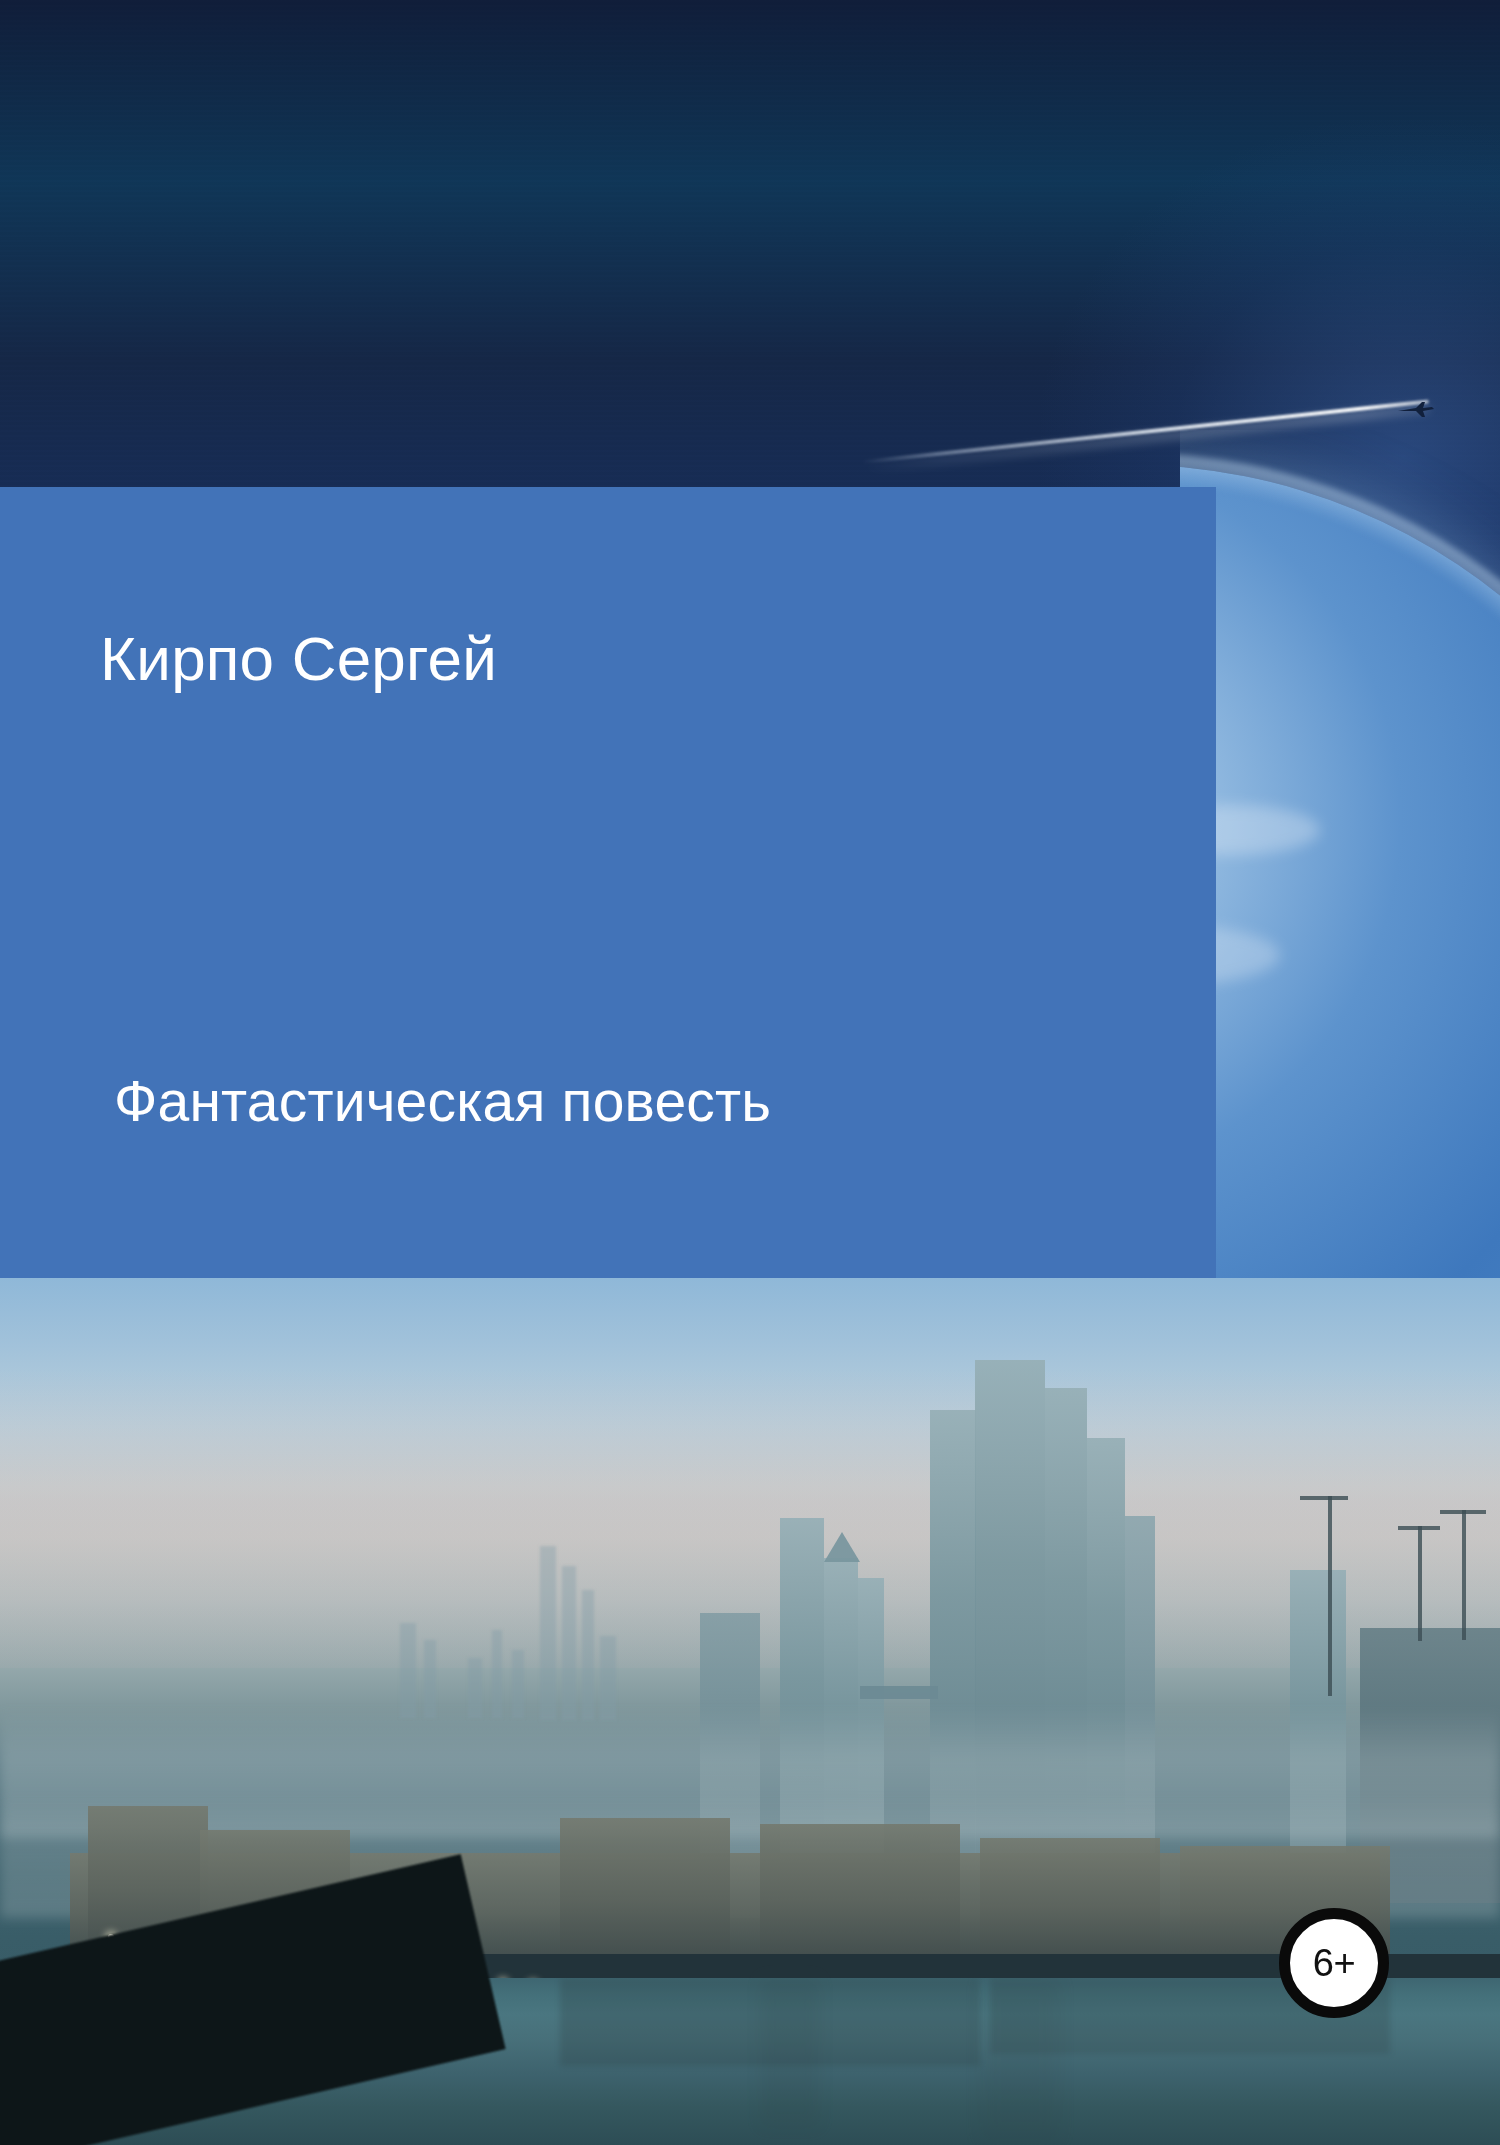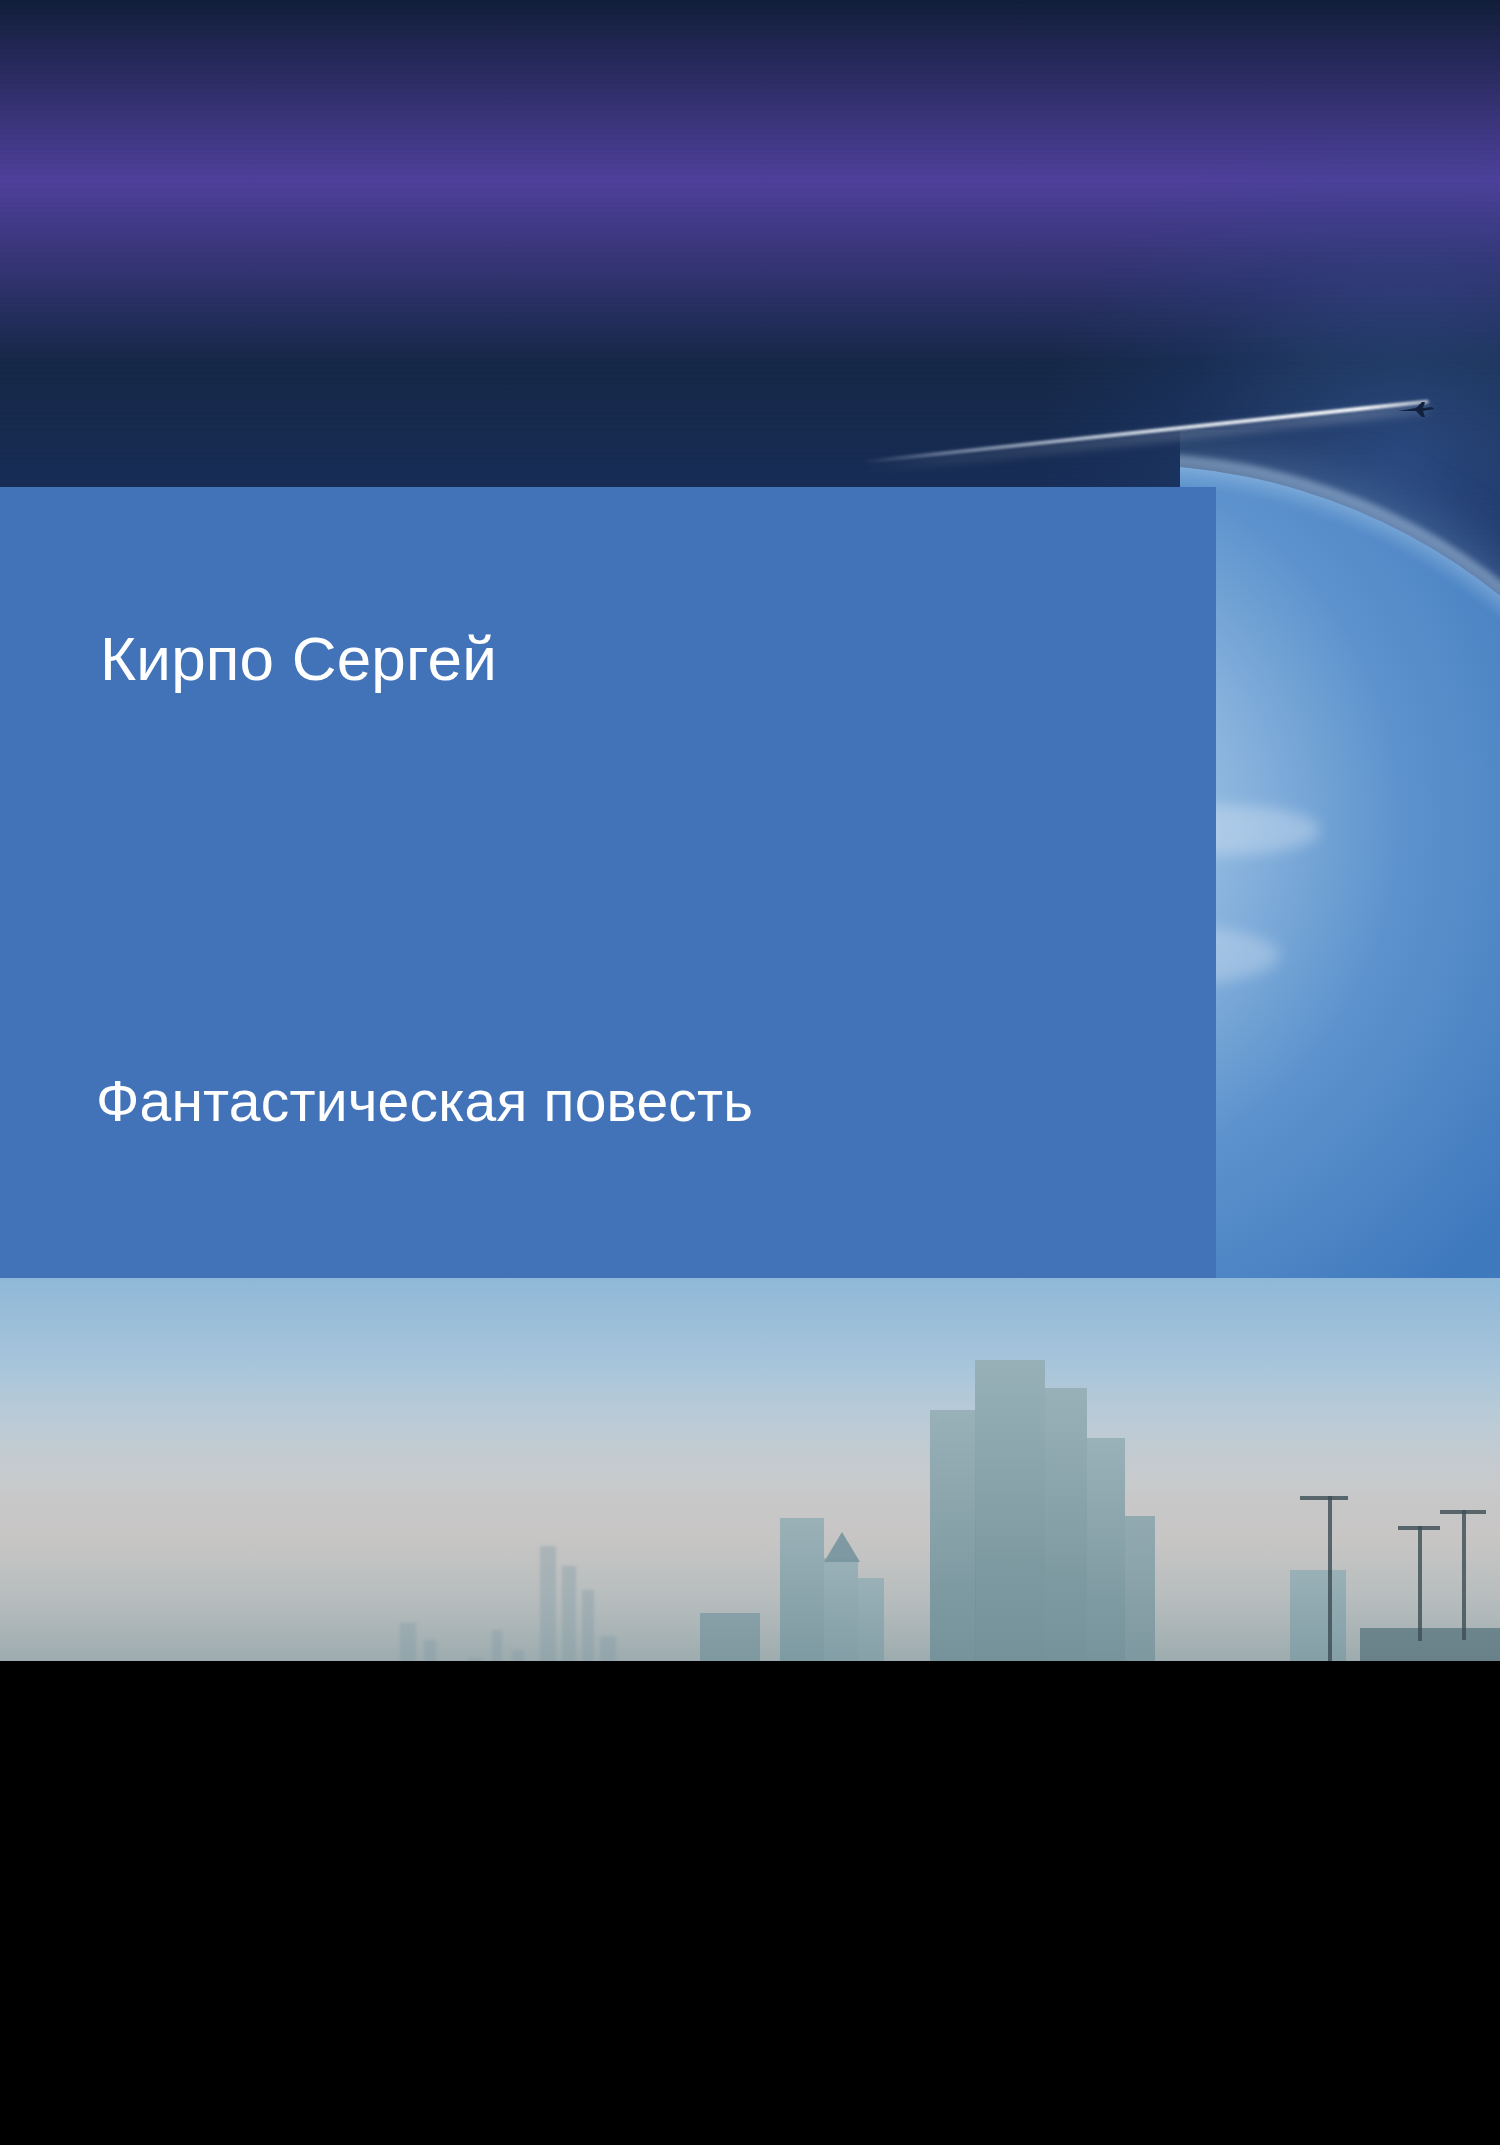--- a/index.html
+++ b/index.html
@@ -4,24 +4,24 @@
 <title>Book Cover</title>
 <style>
   html, body {
     margin: 0;
     padding: 0;
     background: #000;
   }
   .cover {
     position: relative;
     width: 1500px;
-    height: 1661px;
+    height: 2145px;
     overflow: hidden;
     font-family: "Liberation Sans", "DejaVu Sans", sans-serif;
-    background: #8b5cf6;
+    background: #0c4a6e;
   }
 
   
   .space-sky {
     position: absolute;
     left: 0; top: 0;
     width: 1500px;
     height: 1290px;
     background:
       linear-gradient(180deg,
@@ -226,21 +226,21 @@
     left: 98px;
     top: 787px;
     font-size: 45px;
     font-weight: 400;
     color: #f2f6fb;
     letter-spacing: 0.1px;
     white-space: nowrap;
   }
   .genre {
     position: absolute;
-    left: 96px;
+    left: 114px;
     top: 1068px;
     font-size: 57px;
     font-weight: 400;
     color: #ffffff;
     letter-spacing: 0.2px;
     white-space: nowrap;
   }
 
   
   .age-badge {

